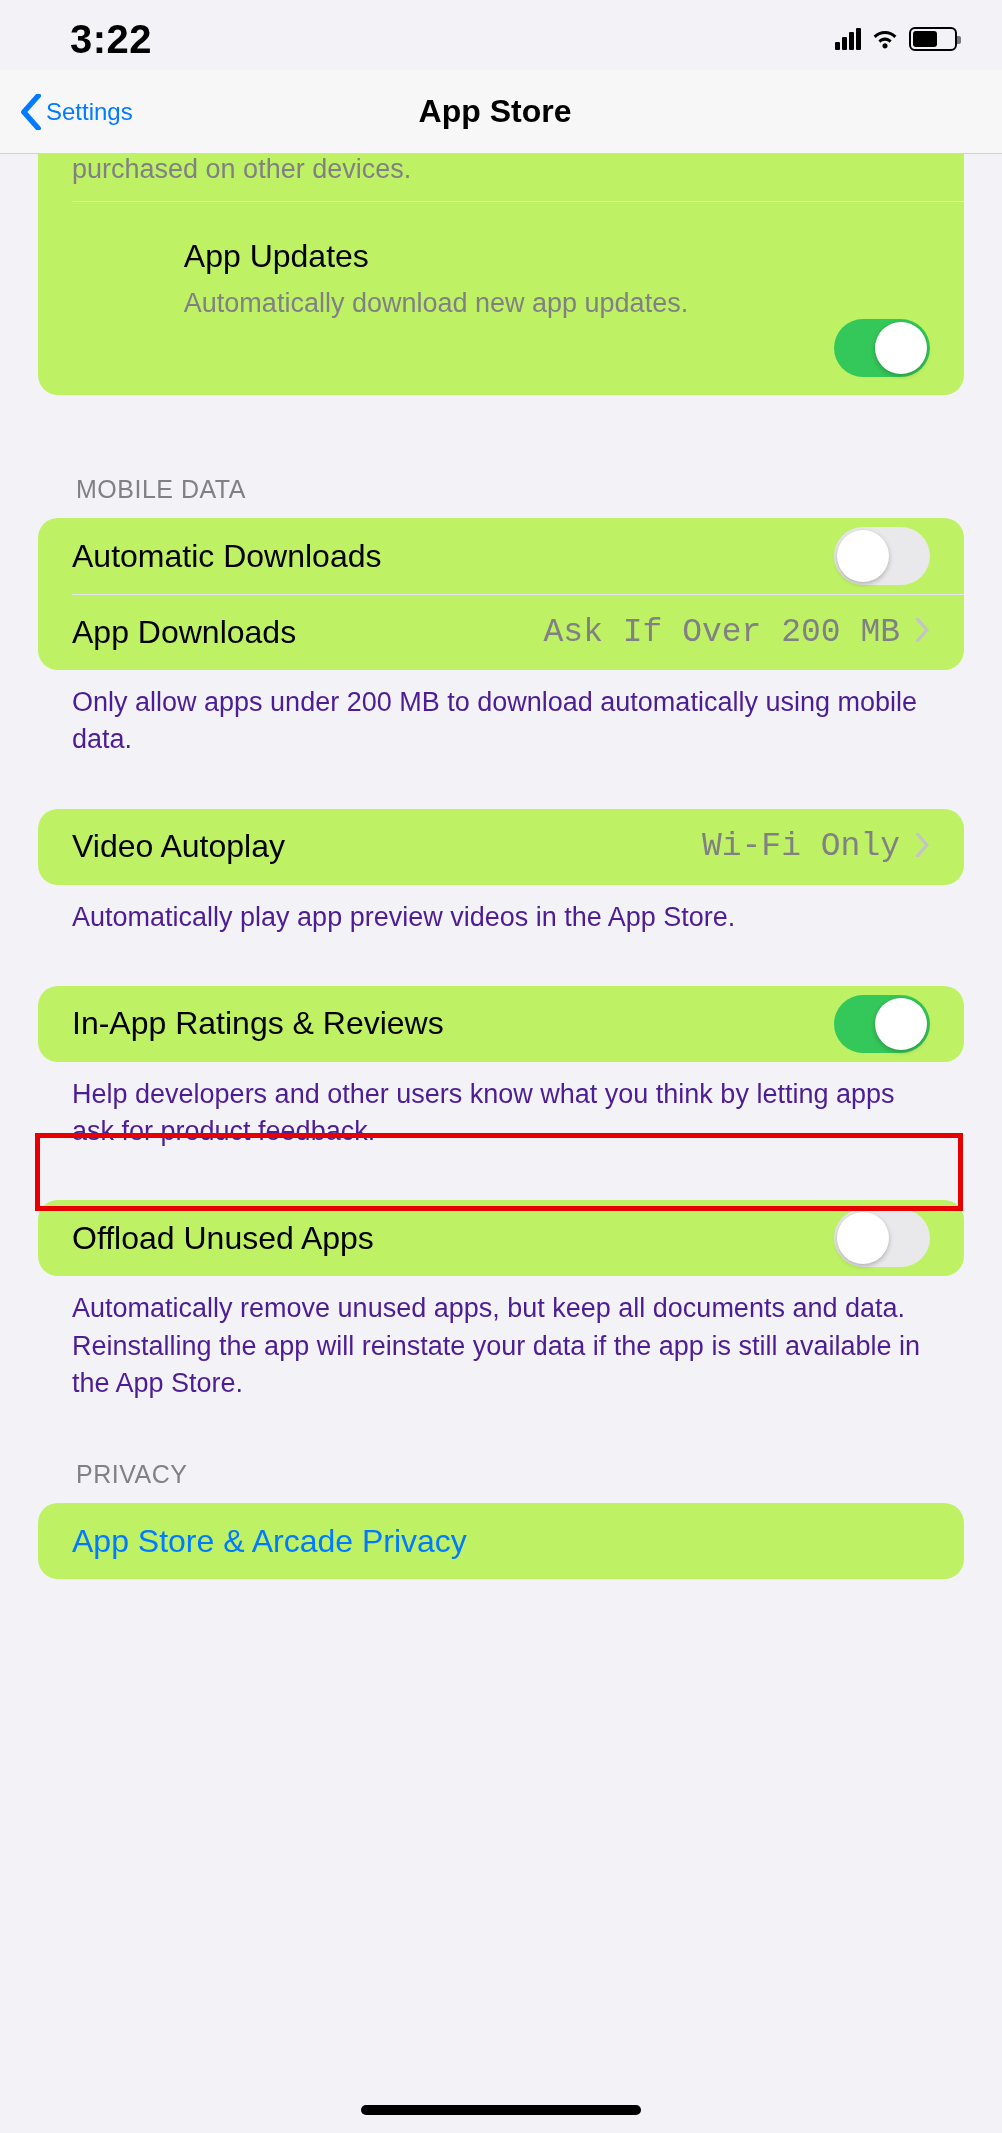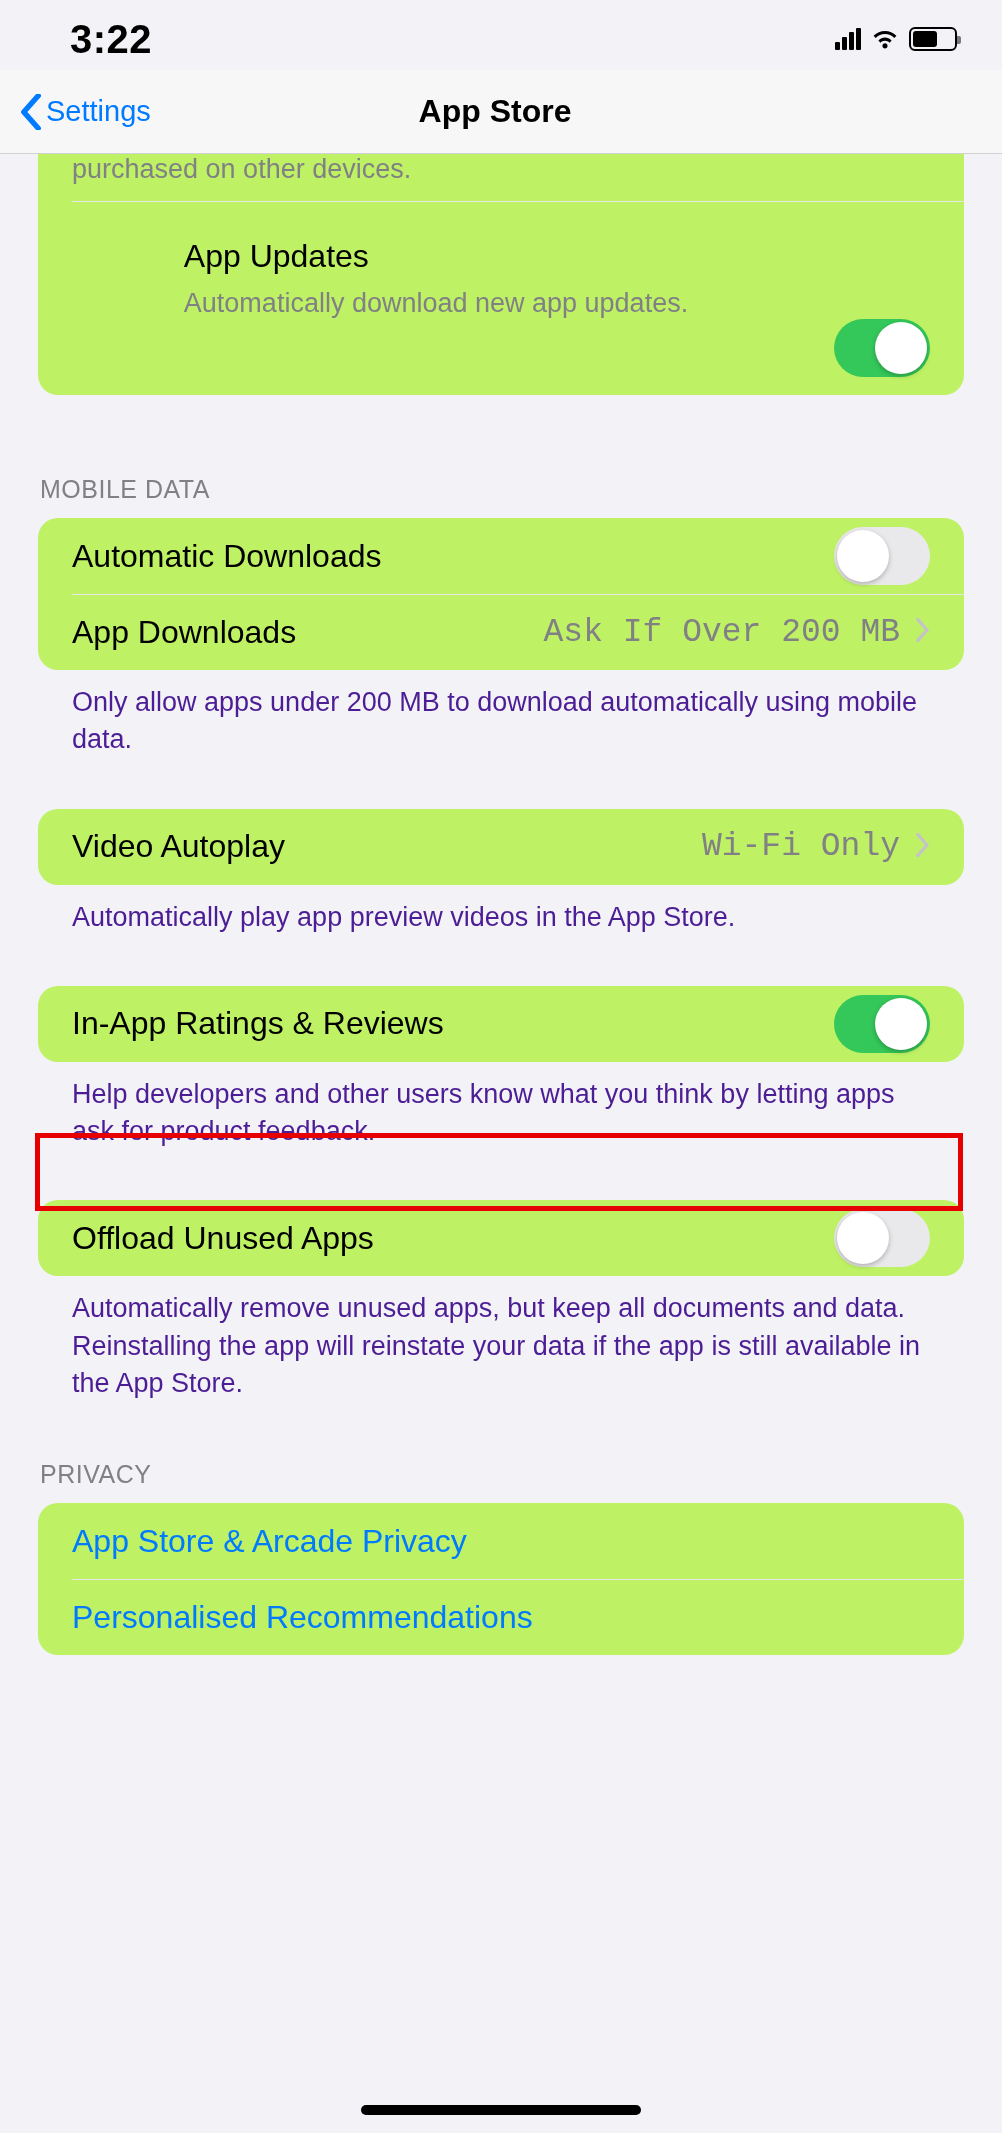--- a/index.html
+++ b/index.html
@@ -38,39 +38,39 @@
 
     .nav-bar {
       height: 84px;
       display: flex;
       align-items: center;
       padding: 0 20px;
       border-bottom: 1px solid rgba(0,0,0,0.15);
       position: relative;
       background: #f7f7f8;
     }
-    .nav-back { display: flex; align-items: center; color: #007aff; font-size: 29px; font-weight: 400; gap: 4px;}
+    .nav-back { display: flex; align-items: center; color: #007aff; font-size: 24px; font-weight: 400; gap: 4px;}
     .nav-back svg { width: 22px; height: 36px; }
     .nav-title { position: absolute; left:0; right:12px; text-align: center; font-size: 32px; font-weight: 600; pointer-events:none;}
     
     .content { overflow: hidden; }
 
     .group { margin: 0 38px; background:#bef264; border-radius: 20px; }
     .group.first { border-top-left-radius:0; border-top-right-radius:0; margin-top:0;}
     .row { display:flex; align-items:center; min-height: 76px; padding: 0 34px; position: relative; }
     .row + .row::before { content:""; position:absolute; left:34px; right:0; top:0; height:1px; background:#e5e5ea;}
     .row-tall { min-height: 100px; align-items: flex-start; flex-direction: column; justify-content: center; padding-top:18px; padding-bottom:18px;}
     .row-title { font-size: 32px; color:#000; }
     .row-sub { font-size: 27px; color: #808085; margin-top: 13px; padding-right: 130px;}
     .row.with-toggle .row-title-wrap { flex:1; }
     .row-value { font-size: 33px; color:#808085; margin-left:auto; margin-right:16px;font-family:Liberation Mono, monospace;}
     .chevron svg { width: 14px; height: 24px; }
     .row-link .row-title { color:#007aff; }
 
-    .section-header { font-size: 25px; color:#808085; margin: 62px 40px 14px; letter-spacing: 0.5px;}
+    .section-header { font-size: 25px; color:#808085; margin: 62px 76px 14px; letter-spacing: 0.5px;}
     .section-footer { font-size: 27px; color:#4c1d95; margin: 14px 72px 0; line-height: 1.38;}
     
     .partial-row { padding: 0 34px 18px; }
     .partial-text { font-size: 27px; color:#808085; }
     .partial-row::after { content:""; display:block; height:1px; background:#e5e5ea; margin-top:16px; margin-left:0; margin-right:-34px;}
 
     .toggle { width: 96px; height: 58px; border-radius: 30px; position: relative; margin-left:auto; flex-shrink:0;}
     .toggle .knob { position:absolute; width:52px; height:52px; background:#fff; border-radius:50%; top:3px; box-shadow: 0 2px 5px rgba(0,0,0,0.25);}
     .toggle.on { background:#34c759; }
     .toggle.on .knob { right:3px; }
@@ -187,22 +187,19 @@
         </div>
     </div>
   </div>
   <div class="section-footer">Automatically remove unused apps, but keep all documents and data. Reinstalling the app will reinstate your data if the app is still available in the App Store.</div>
 
   <div class="section-header" style="margin-top:58px;">PRIVACY</div>
   <div class="group">
     <div class="row row-link">
       <div class="row-title">App Store &amp; Arcade Privacy</div>
     </div>
-    <div class="row row-link">
-      <div class="row-title">Personalised Recommendations</div>
-    </div>
   </div>
 
 </div>
 
 <div class="highlight-box" style="left: 35px; top: 1133.25px; width: 928px; height: 78px;"></div>
 
 <div class="home-indicator"></div>
 
 </body></html>

